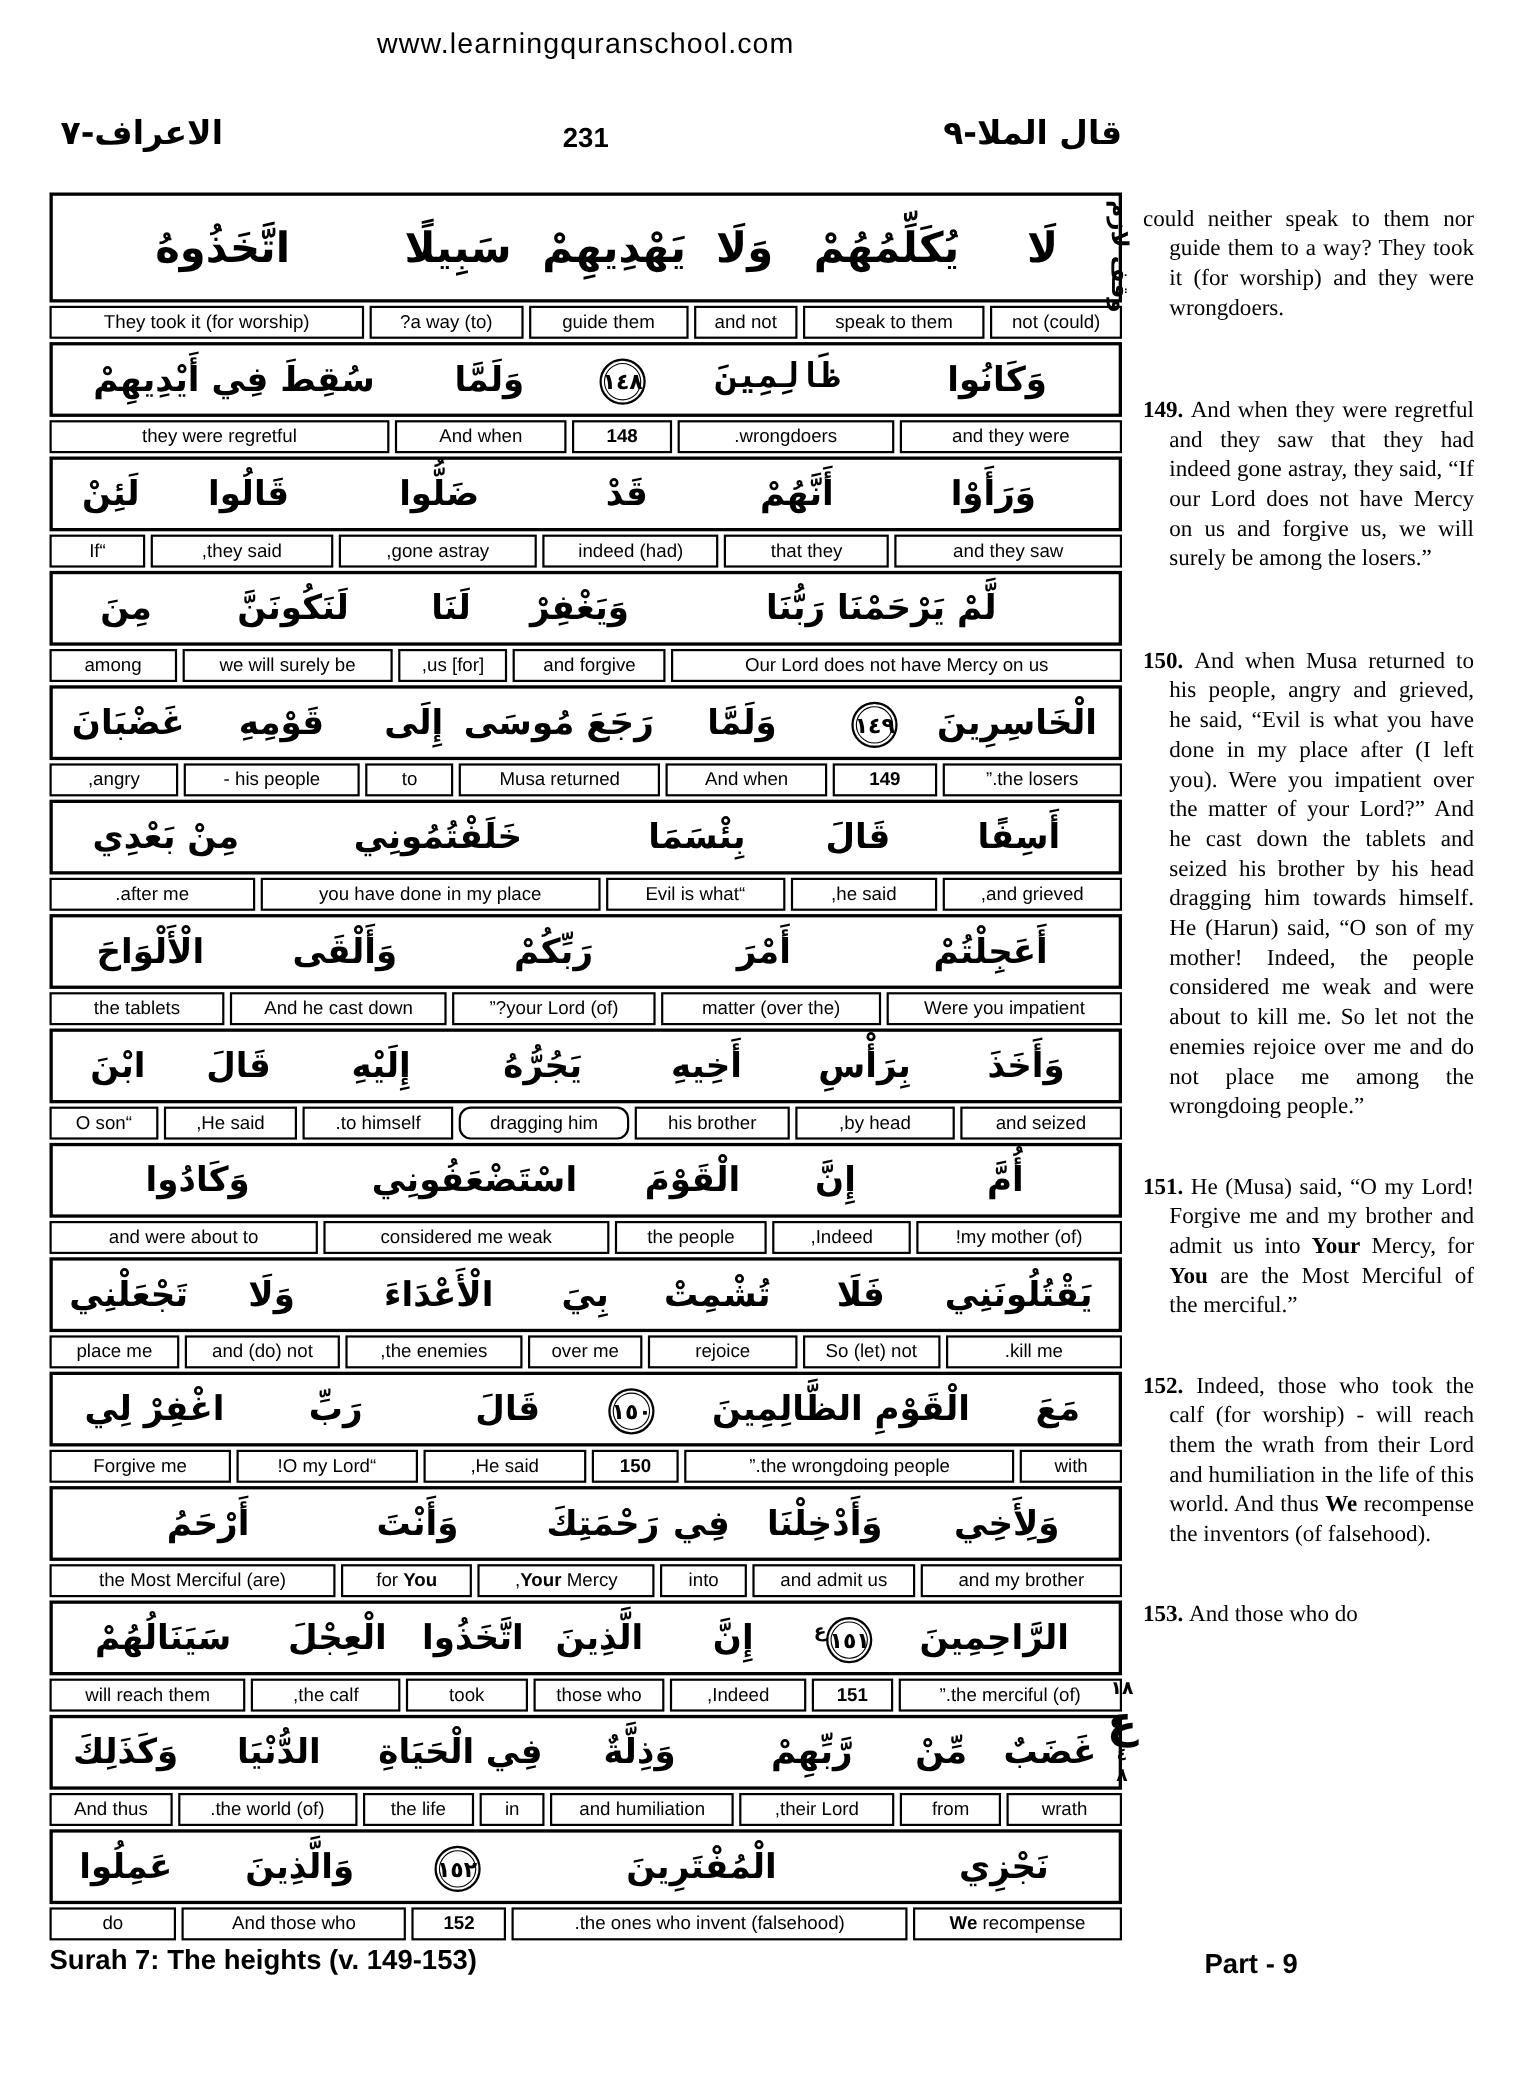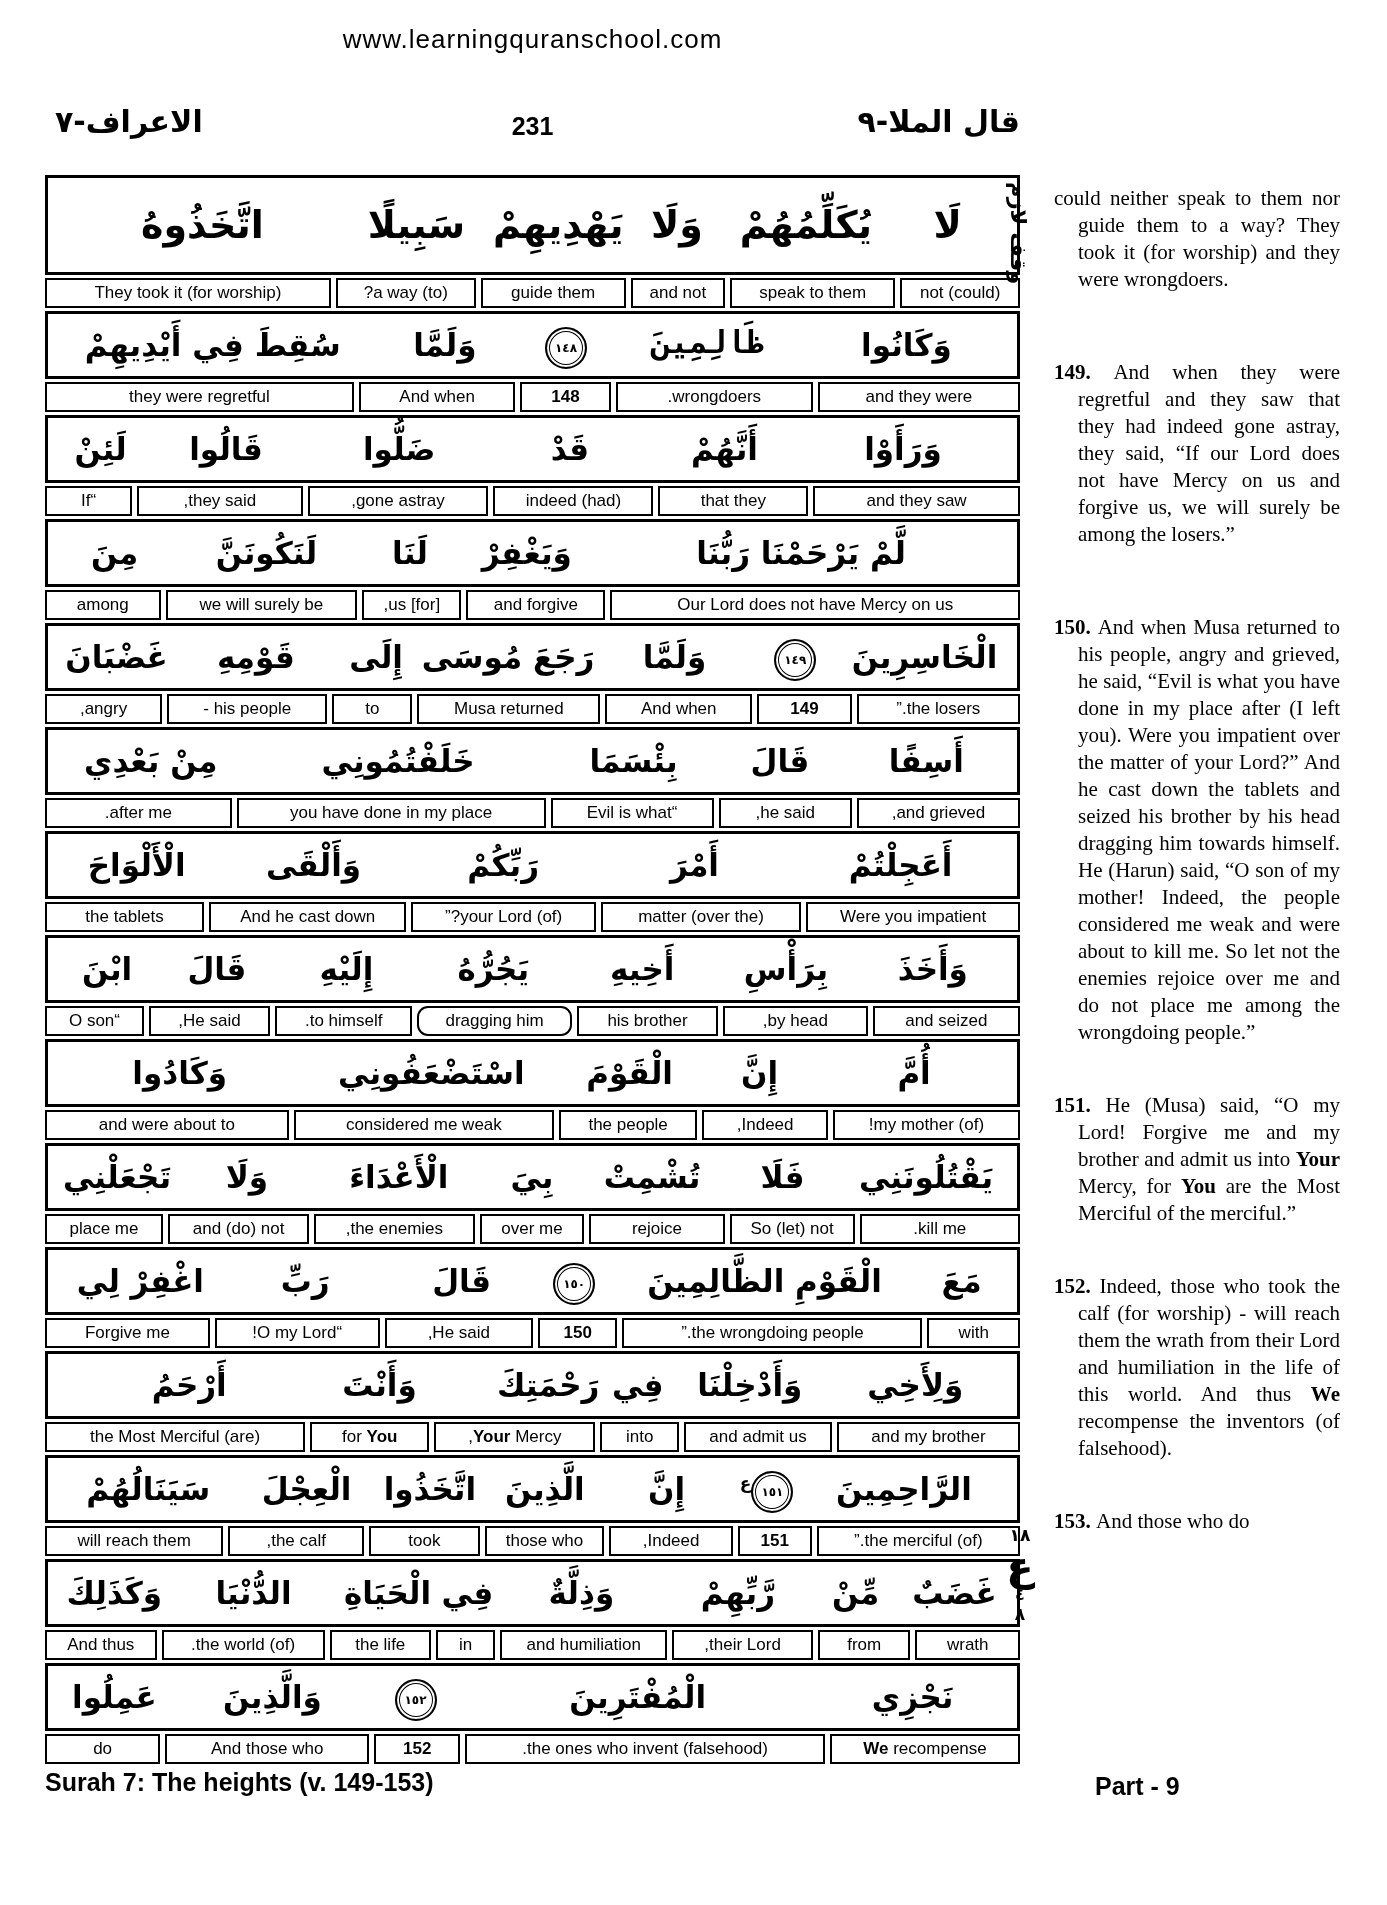--- a/index.html
+++ b/index.html
@@ -25,33 +25,33 @@
   .ar-cell{flex-shrink:1;text-align:center;white-space:nowrap;overflow:visible;}
   .en-row{display:flex;direction:rtl;gap:5px;height:30px;}
   .en-cell{box-sizing:border-box;border:2px solid #000;height:30px;line-height:25px;
            font-size:17px;text-align:center;white-space:nowrap;overflow:hidden;
            font-family:"Liberation Sans",sans-serif;}
   .en-cell.vnum{font-weight:bold;}
   .en-cell b{font-weight:bold;}
   .medallion{display:inline-flex;align-items:center;justify-content:center;
              width:38px;height:38px;border:2px solid #000;border-radius:50%;
              box-shadow:inset 0 0 0 2px #fff,inset 0 0 0 3px #000;
-             font-size:12px;line-height:1;font-weight:bold;vertical-align:middle;}
+             font-size:20px;line-height:1;font-weight:bold;vertical-align:middle;}
   .ayn-sm{font-size:17px;line-height:1;vertical-align:super;margin-left:4px;}
   .ruku{position:absolute;left:996px;top:1482px;width:48px;text-align:center;
         font-family:"DejaVu Sans",sans-serif;font-weight:bold;}
   .ruku span{display:block;line-height:1;margin-top:45px;}
   .ruku .r-top{font-size:17px;}
   .ruku .r-ayn{font-size:40px;margin:2px 0 0 0;}
   .ruku .r-mid{font-size:16px;margin-top:1px;}
   .ruku .r-bot{font-size:17px;margin-top:3px;}
   .sidebar{position:absolute;left:1038px;top:185px;width:302px;
            font-family:"Liberation Serif",serif;font-size:21px;line-height:27px;
            text-align:justify;}
-  .para{margin:0 0 46px 16px;padding-left:24px;text-indent:-24px;}
+  .para{margin:0 0 46px 1px;padding-left:24px;text-indent:-24px;}
   .para.gap-lg{margin-bottom:66px;}
   .para .pnum{font-weight:bold;}
   .para b{font-weight:bold;}
   .footer-left{position:absolute;left:45px;top:1768px;font-size:25px;font-weight:bold;}
   .footer-right{position:absolute;left:1095px;top:1772px;font-size:25px;font-weight:bold;}
 </style>
 </head>
 <body>
 
 <div class="site-url">www.learningquranschool.com</div>

